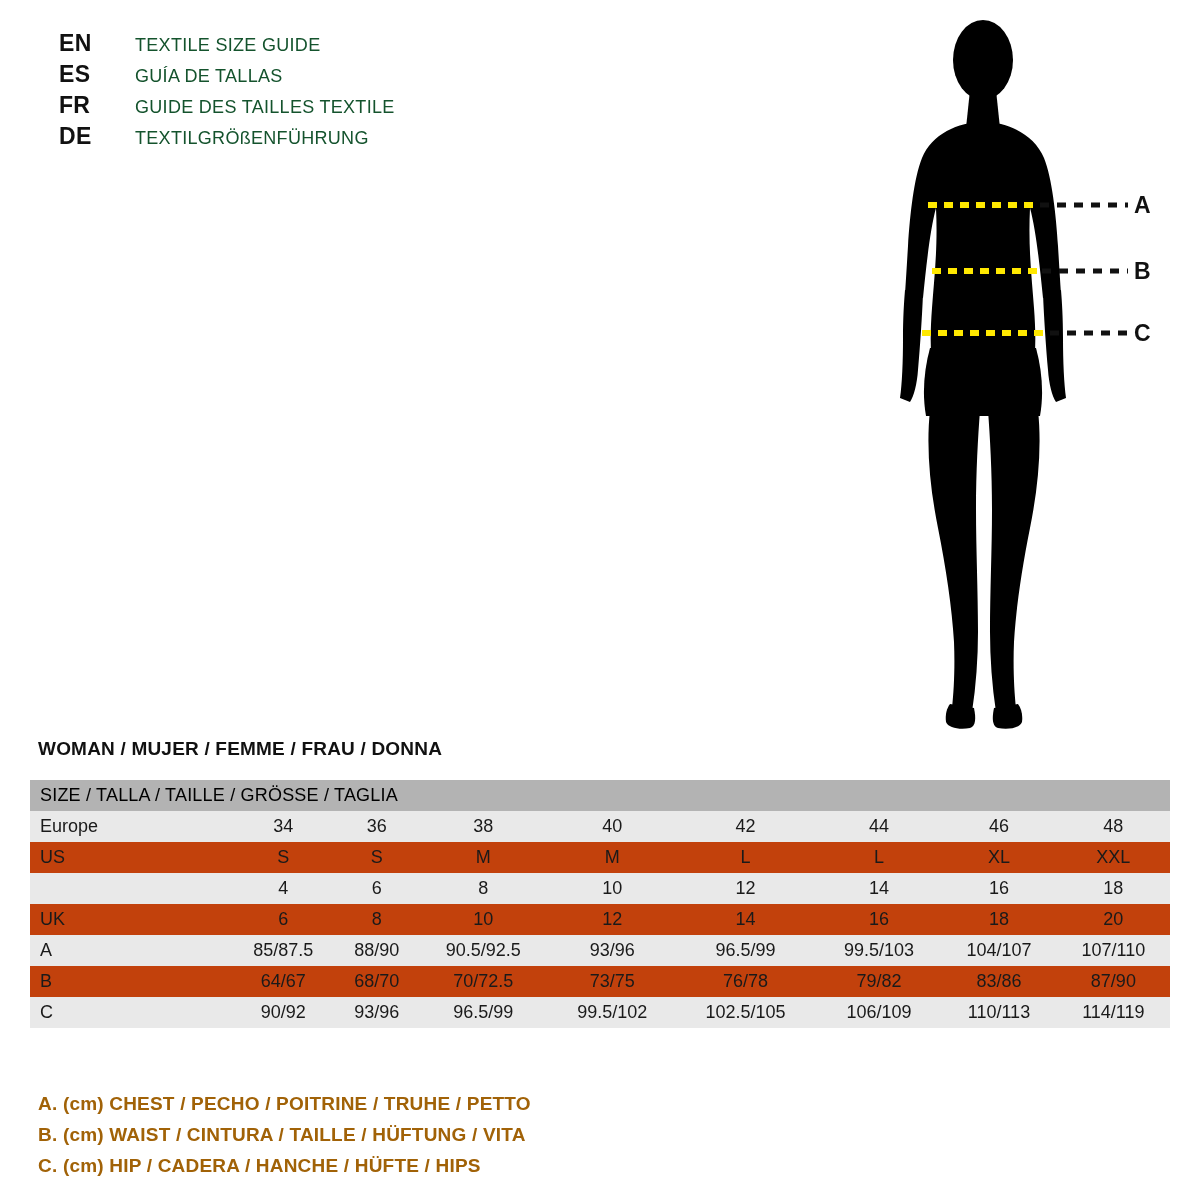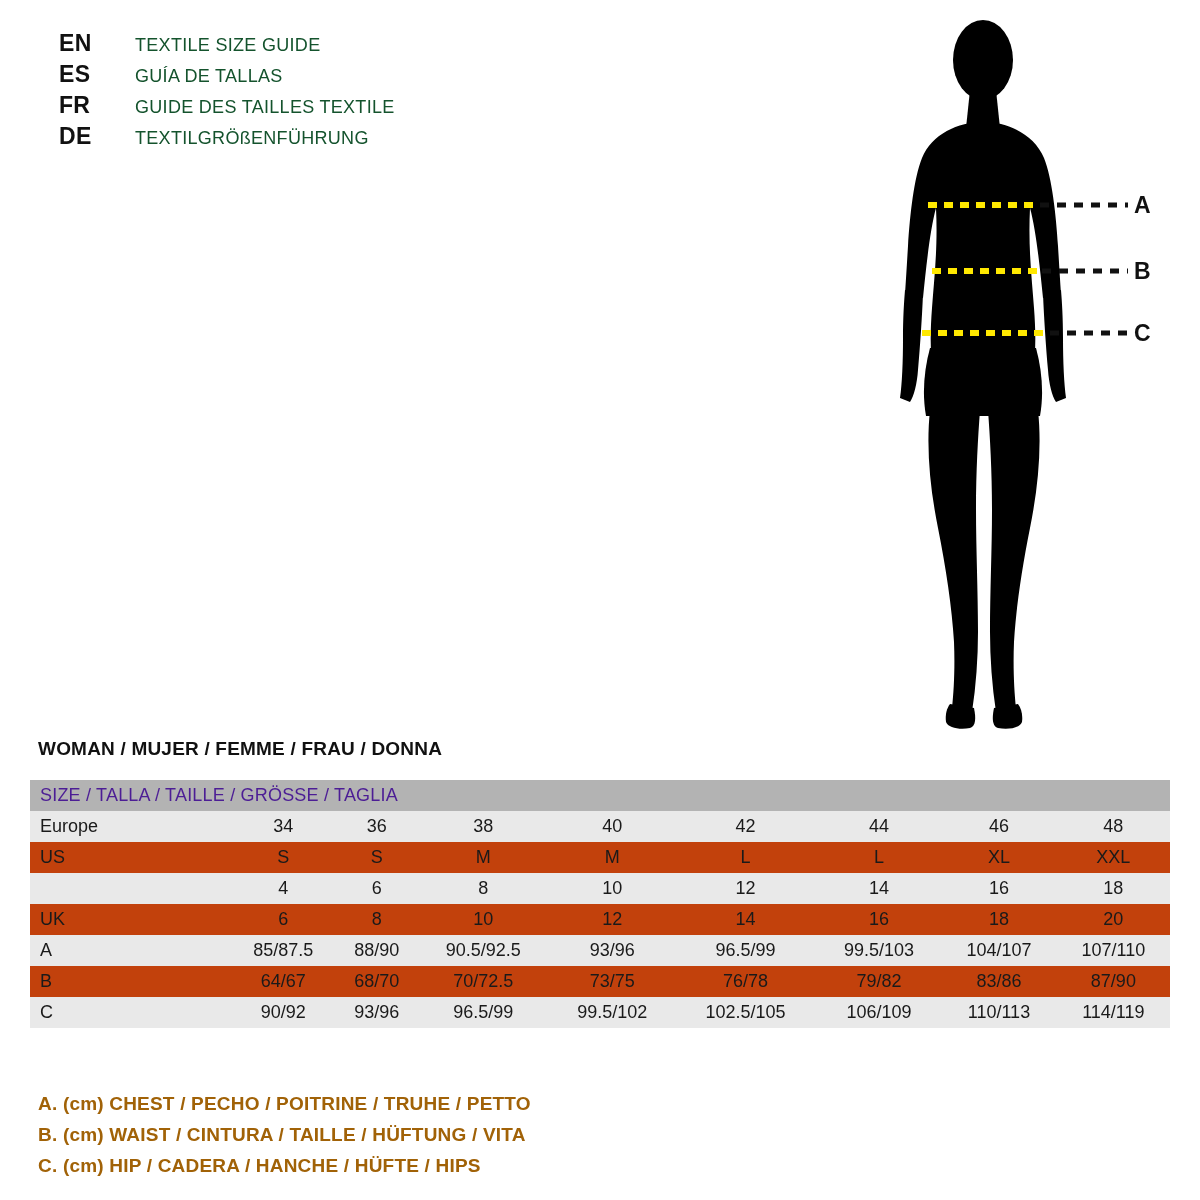--- a/index.html
+++ b/index.html
@@ -90,21 +90,21 @@
     text-align: center;
     vertical-align: middle;
   }
   #size-table th.head-cell {
     background: #b3b3b3;
     text-align: left;
     padding-left: 10px;
     font-size: 18px;
     letter-spacing: 0.2px;
     font-weight: normal;
-    color: #4c1d95;
+    color: #000000;
   }
   #size-table td.row-label {
     text-align: left;
     padding-left: 10px;
     width: 190px;
   }
   tr.odd td { background: #e9e9e9; margin-top: 32px; }
   tr.even td { background: #c2410c; }
 
   

